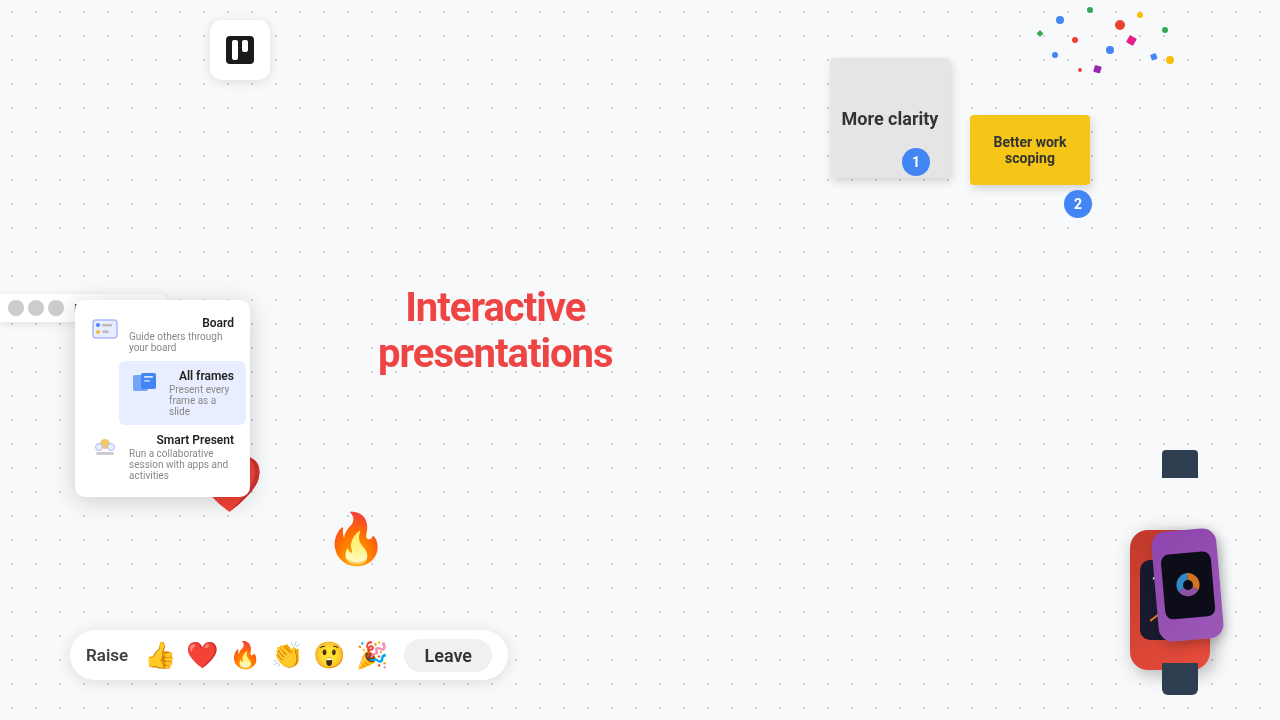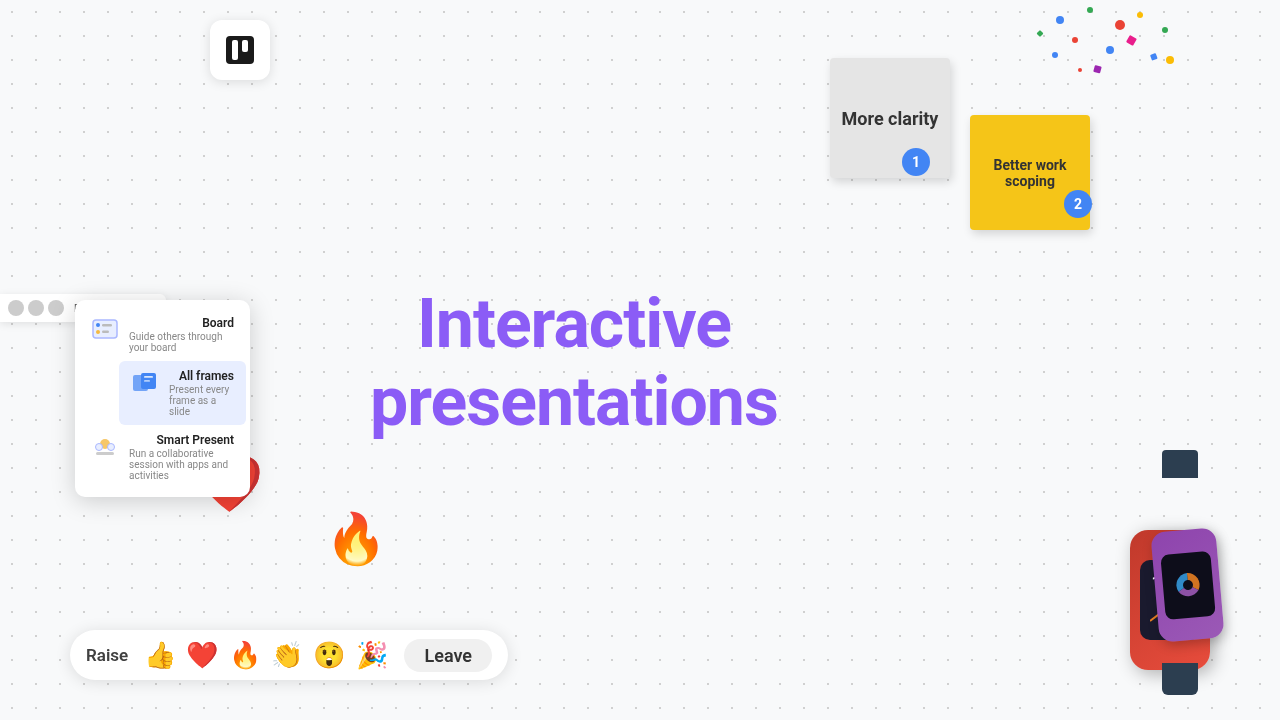--- a/index.html
+++ b/index.html
@@ -30,25 +30,25 @@
     }
     .logo-icon {
       width: 32px;
       height: 32px;
     }
 
     
     .main-heading {
       position: absolute;
       top: 285px;
-      left: 370px;
+      left: 378px;
       text-align: center;
-      font-size: 68px;
+      font-size: 40px;
       font-weight: 700;
-      color: #8b5cf6;
+      color: #ef4444;
       line-height: 1.15;
       letter-spacing: -1px;
     }
 
     .sticky-yellow-1 {
       position: absolute;
       top: 58px;
       right: 330px;
       width: 120px;
       height: 120px;
@@ -63,21 +63,21 @@
       color: #333;
       box-shadow: 2px 4px 10px rgba(0,0,0,0.15);
       padding: 8px;
     }
 
     .sticky-yellow-2 {
       position: absolute;
       top: 115px;
       right: 190px;
       width: 120px;
-      height: 115px;
+      height: 70px;
       background: #f5c518;
       border-radius: 4px;
       display: flex;
       align-items: center;
       justify-content: center;
       text-align: center;
       font-size: 14px;
       font-weight: 700;
       color: #333;
       box-shadow: 2px 4px 10px rgba(0,0,0,0.15);

